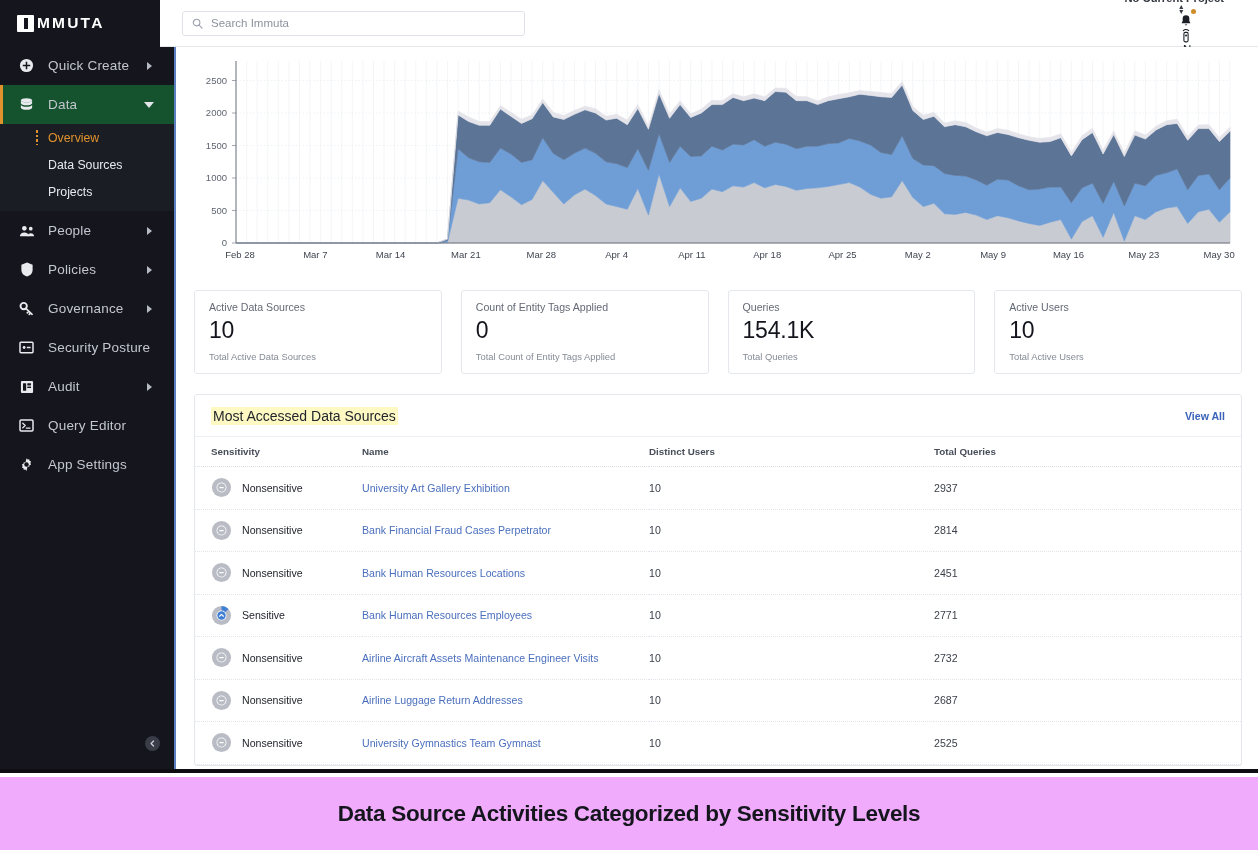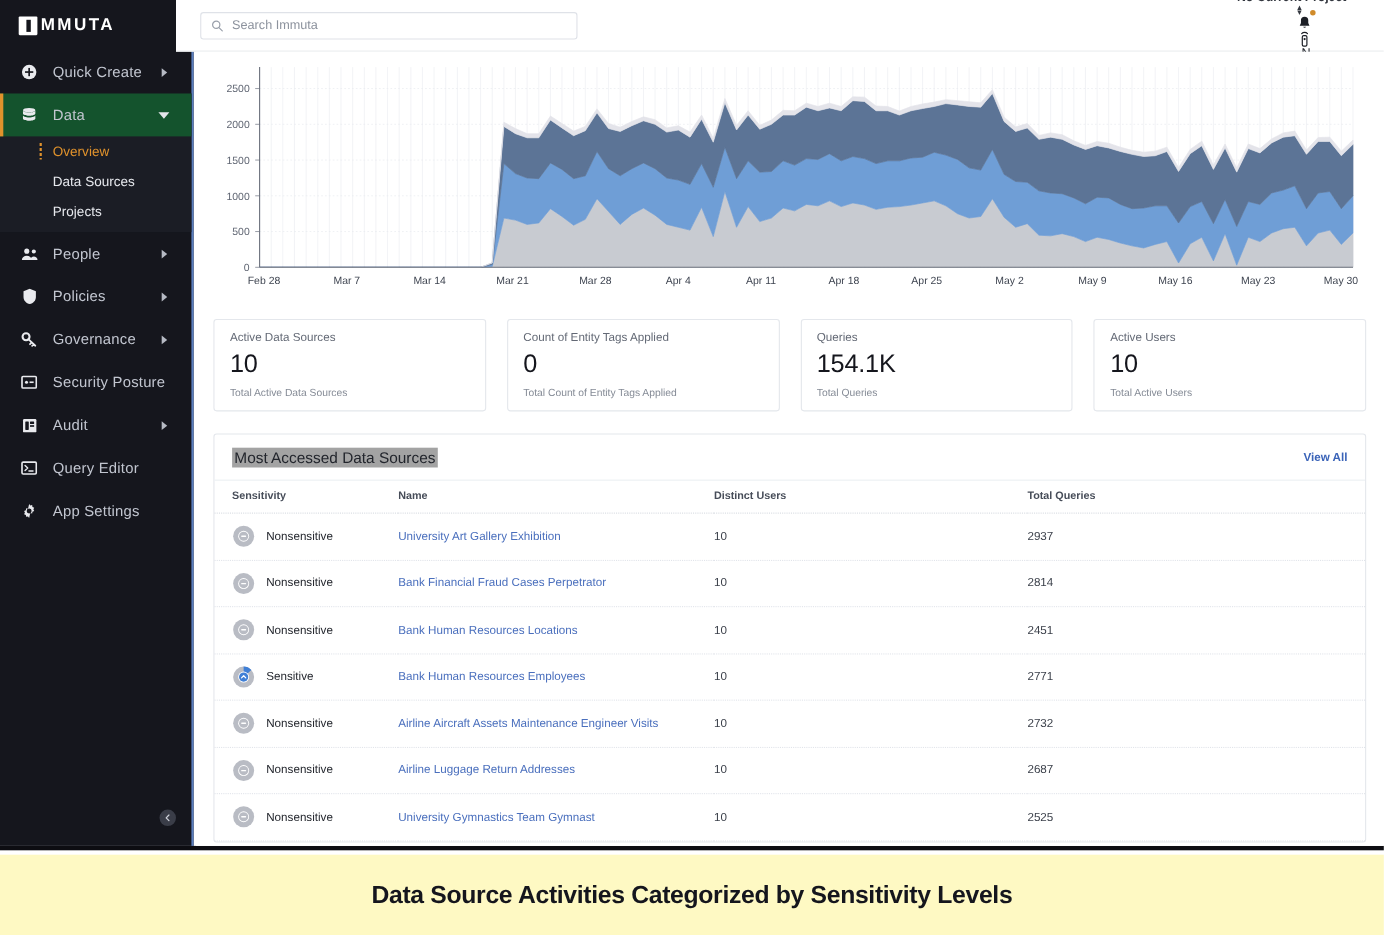--- a/index.html
+++ b/index.html
@@ -134,21 +134,21 @@
   .kpi-sub{ font-size:9.4px; color:#858b96; margin-top:7px; }
 
   
   .table-card{
     margin:20px 16px 0 16px; border:1px solid #e4e7ec; border-radius:3px; background:#fff;
   }
   .tc-head{
     height:42px; display:flex; align-items:center; padding:0 16px;
     border-bottom:1px solid #eceff3;
   }
-  .tc-title{ font-size:14px; color:#22252c; background:#a3a3a3; padding:1px 2px; }
+  .tc-title{ font-size:14px; color:#22252c; background:#fef9c3; padding:1px 2px; }
   .view-all{
     margin-left:auto; font-size:10.6px; color:#3a63b8; font-weight:700; cursor:pointer;
   }
   table{ width:100%; border-collapse:collapse; }
   thead th{
     text-align:left; font-size:9.8px; color:#474d59; font-weight:700;
     padding:9px 0 9px 0; border-bottom:1px dotted #dcdfe5;
   }
   tbody td{
     font-size:10.6px; color:#3a3f49; padding:0; height:42.5px;
@@ -158,21 +158,21 @@
   th.c-name, td.c-name{ width:287px; }
   th.c-users, td.c-users{ width:285px; }
   .sens-cell{ display:flex; align-items:center; }
   .sens-label{ margin-left:10px; font-size:10.6px; color:#23262d; }
   .ds-link{ color:#4a6fbd; cursor:pointer; }
   .num{ color:#3a3f49; }
 
   
   .caption{
     position:absolute; left:0; top:777px; width:1258px; height:73px;
-    display:flex; align-items:center; justify-content:center; background:#fef9c3;
+    display:flex; align-items:center; justify-content:center; background:#f0abfc;
   }
   .caption span{
     font-size:22.5px; font-weight:700; color:#15161d; letter-spacing:-0.3px;
   }
 </style>
 </head>
 <body>
 
 <div class="app-frame">
 

